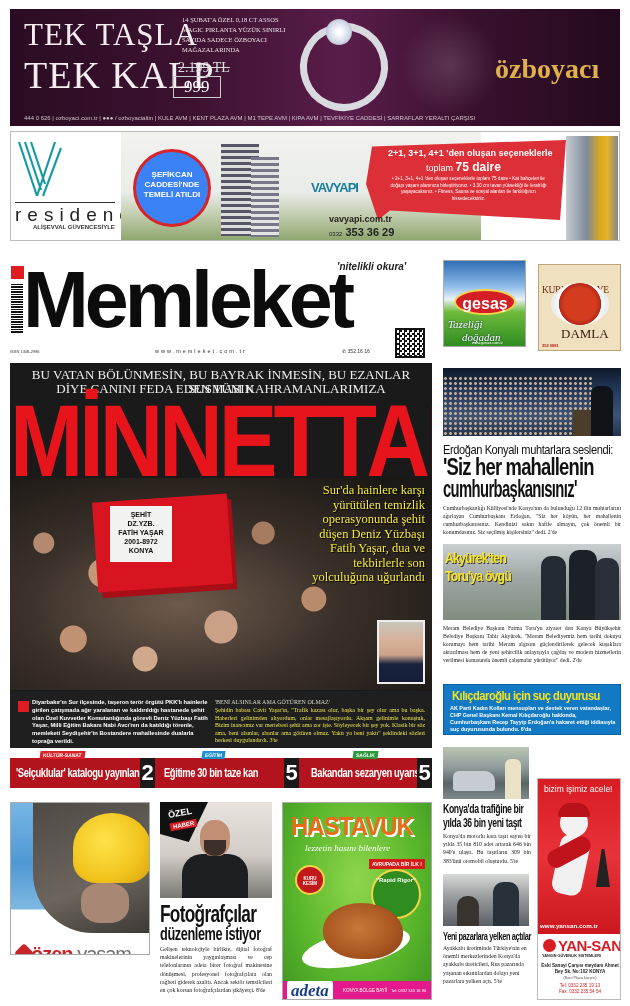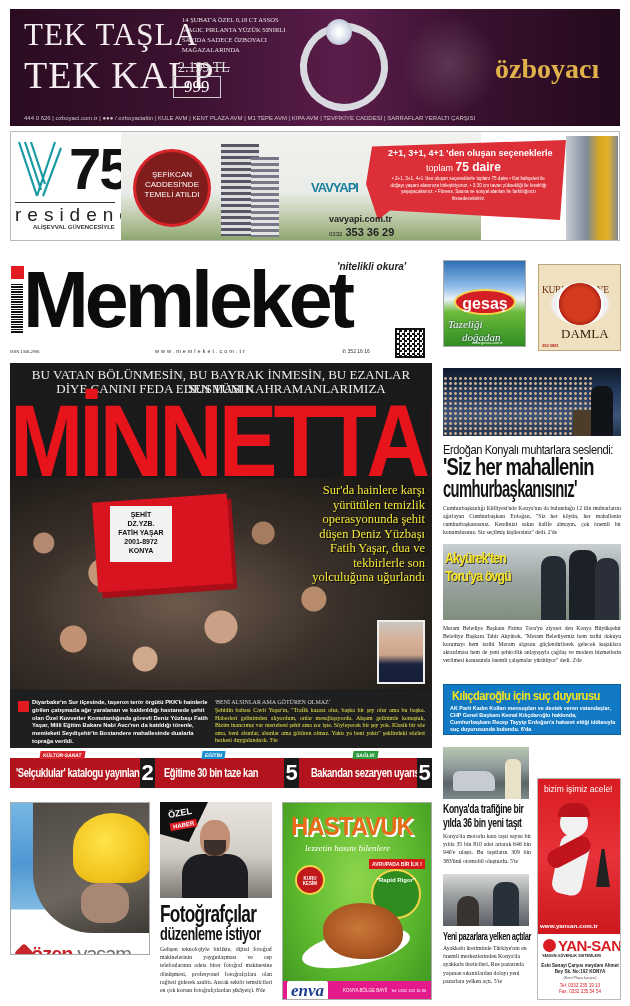--- a/index.html
+++ b/index.html
@@ -17,21 +17,21 @@
 #ad1 .glow{left:380px;top:0;width:120px;height:112px;background:radial-gradient(circle,rgba(255,255,255,.15),transparent 60%)}
 #ad1 .brand{left:485px;top:44px;color:#e0b14a;font-family:"Liberation Serif",serif;font-size:28px;font-weight:bold}
 #ad1 .foot{left:14px;bottom:5px;color:#cfc3ca;font-size:6px;white-space:nowrap}
 
 #ad2{left:10px;top:131px;width:610px;height:110px;border:1px solid #bbb;background:#fff;overflow:hidden}
 #ad2 .vlogo{left:4px;top:6px;width:55px;height:62px}
 #ad2 .num75{left:58px;top:6px;font-size:58px;font-weight:bold;letter-spacing:-2px;color:#111;line-height:62px}
 #ad2 .resid{left:4px;top:70px;font-size:19px;letter-spacing:6px;color:#222;border-top:1px solid #333;width:100px;padding-top:1px}
 #ad2 .alis{left:22px;top:92px;font-size:6px;color:#333;font-weight:bold}
 #ad2 .sky{left:110px;top:0;width:360px;height:110px;background:linear-gradient(180deg,#f2f2ef 0%,#e9ece8 55%,#b9c6a2 80%,#8aa36a 100%)}
-#ad2 .badge{left:125px;top:20px;width:72px;height:72px;background:#7f1d1d;border-radius:50%;color:#fff;font-size:8px;font-weight:normal;text-align:center;padding-top:18px;line-height:10px;box-shadow:0 0 0 3px #d8232a}
+#ad2 .badge{left:125px;top:20px;width:72px;height:72px;background:#3b82f6;border-radius:50%;color:#fff;font-size:8px;font-weight:bold;text-align:center;padding-top:18px;line-height:10px;box-shadow:0 0 0 3px #d8232a}
 #ad2 .tower1{left:210px;top:12px;width:38px;height:92px;background:repeating-linear-gradient(180deg,#556 0 3px,#ddd 3px 6px)}
 #ad2 .tower2{left:240px;top:25px;width:28px;height:80px;background:repeating-linear-gradient(180deg,#778 0 3px,#e4e4e4 3px 6px)}
 #ad2 .vav{left:300px;top:48px;color:#1a7f9e;font-size:13px;font-weight:bold;letter-spacing:-1px}
 #ad2 .ribbon{left:355px;top:8px;width:200px;height:80px;background:#dd2f37;color:#fff;clip-path:polygon(3% 8%,100% 0,97% 100%,12% 88%,6% 100%,0 55%)}
 #ad2 .rh1{left:22px;top:8px;font-size:9px;font-weight:bold;white-space:nowrap}
 #ad2 .rh2{left:60px;top:20px;font-size:9px}
 #ad2 .rh2 b{font-size:12px}
 #ad2 .rlist{left:20px;top:36px;font-size:4.6px;line-height:6.5px;text-align:center;width:165px}
 #ad2 .web{left:318px;top:82px;font-size:9px;color:#222;font-weight:bold}
 #ad2 .tel{left:318px;top:94px;font-size:11px;color:#222;font-weight:bold}
@@ -184,21 +184,20 @@
 <div id="ad2" class="abs">
   <svg class="abs vlogo" viewBox="0 0 55 62">
     <g stroke="#1a9aa3" stroke-width="2.2" fill="none">
       <path d="M4 4 L22 58"></path>
         <path d="M10 4 L26 52"></path>
         <path d="M16 4 L30 46"></path>
       <path d="M22 58 L40 4"></path>
         <path d="M28 58 L46 10"></path>
     </g>
   </svg>
-  <div class="abs num75">75</div>
   <div class="abs resid">residence</div>
   <div class="abs alis">ALİŞEVVAL GÜVENCESİYLE</div>
   <div class="abs sky"></div>
   <div class="abs badge">ŞEFİKCAN CADDESİ'NDE TEMELİ ATILDI</div>
   <div class="abs tower1"></div>
   <div class="abs tower2"></div>
   <div class="abs vav">VAVYAPI</div>
   <div class="abs ribbon">
     <div class="abs rh1">2+1, 3+1, 4+1 'den oluşan seçeneklerle</div>
     <div class="abs rh2"><span>toplam</span> <b>75 daire</b></div>
@@ -363,17 +362,17 @@
 
 <div id="ad6" class="abs">
   <div class="abs lg">HASTAVUK</div>
   <div class="abs tg">lezzetin hasını bilenlere</div>
   <div class="abs avr">AVRUPADA BİR İLK !</div>
   <div class="abs rr">"Rapid Rigor"</div>
   <div class="abs kk">KURU KESİM</div>
   <div class="abs plate"></div>
   <div class="abs chick"></div>
   <div class="abs bar">
-    <span class="abs e">enva</span>
+    <span class="abs e">adeta</span>
     <span class="abs k">KONYA BÖLGE BAYİİ</span>
     <span class="abs tl">Tel: 0332 343 16 80</span>
   </div>
 </div>
 
 </body></html>

